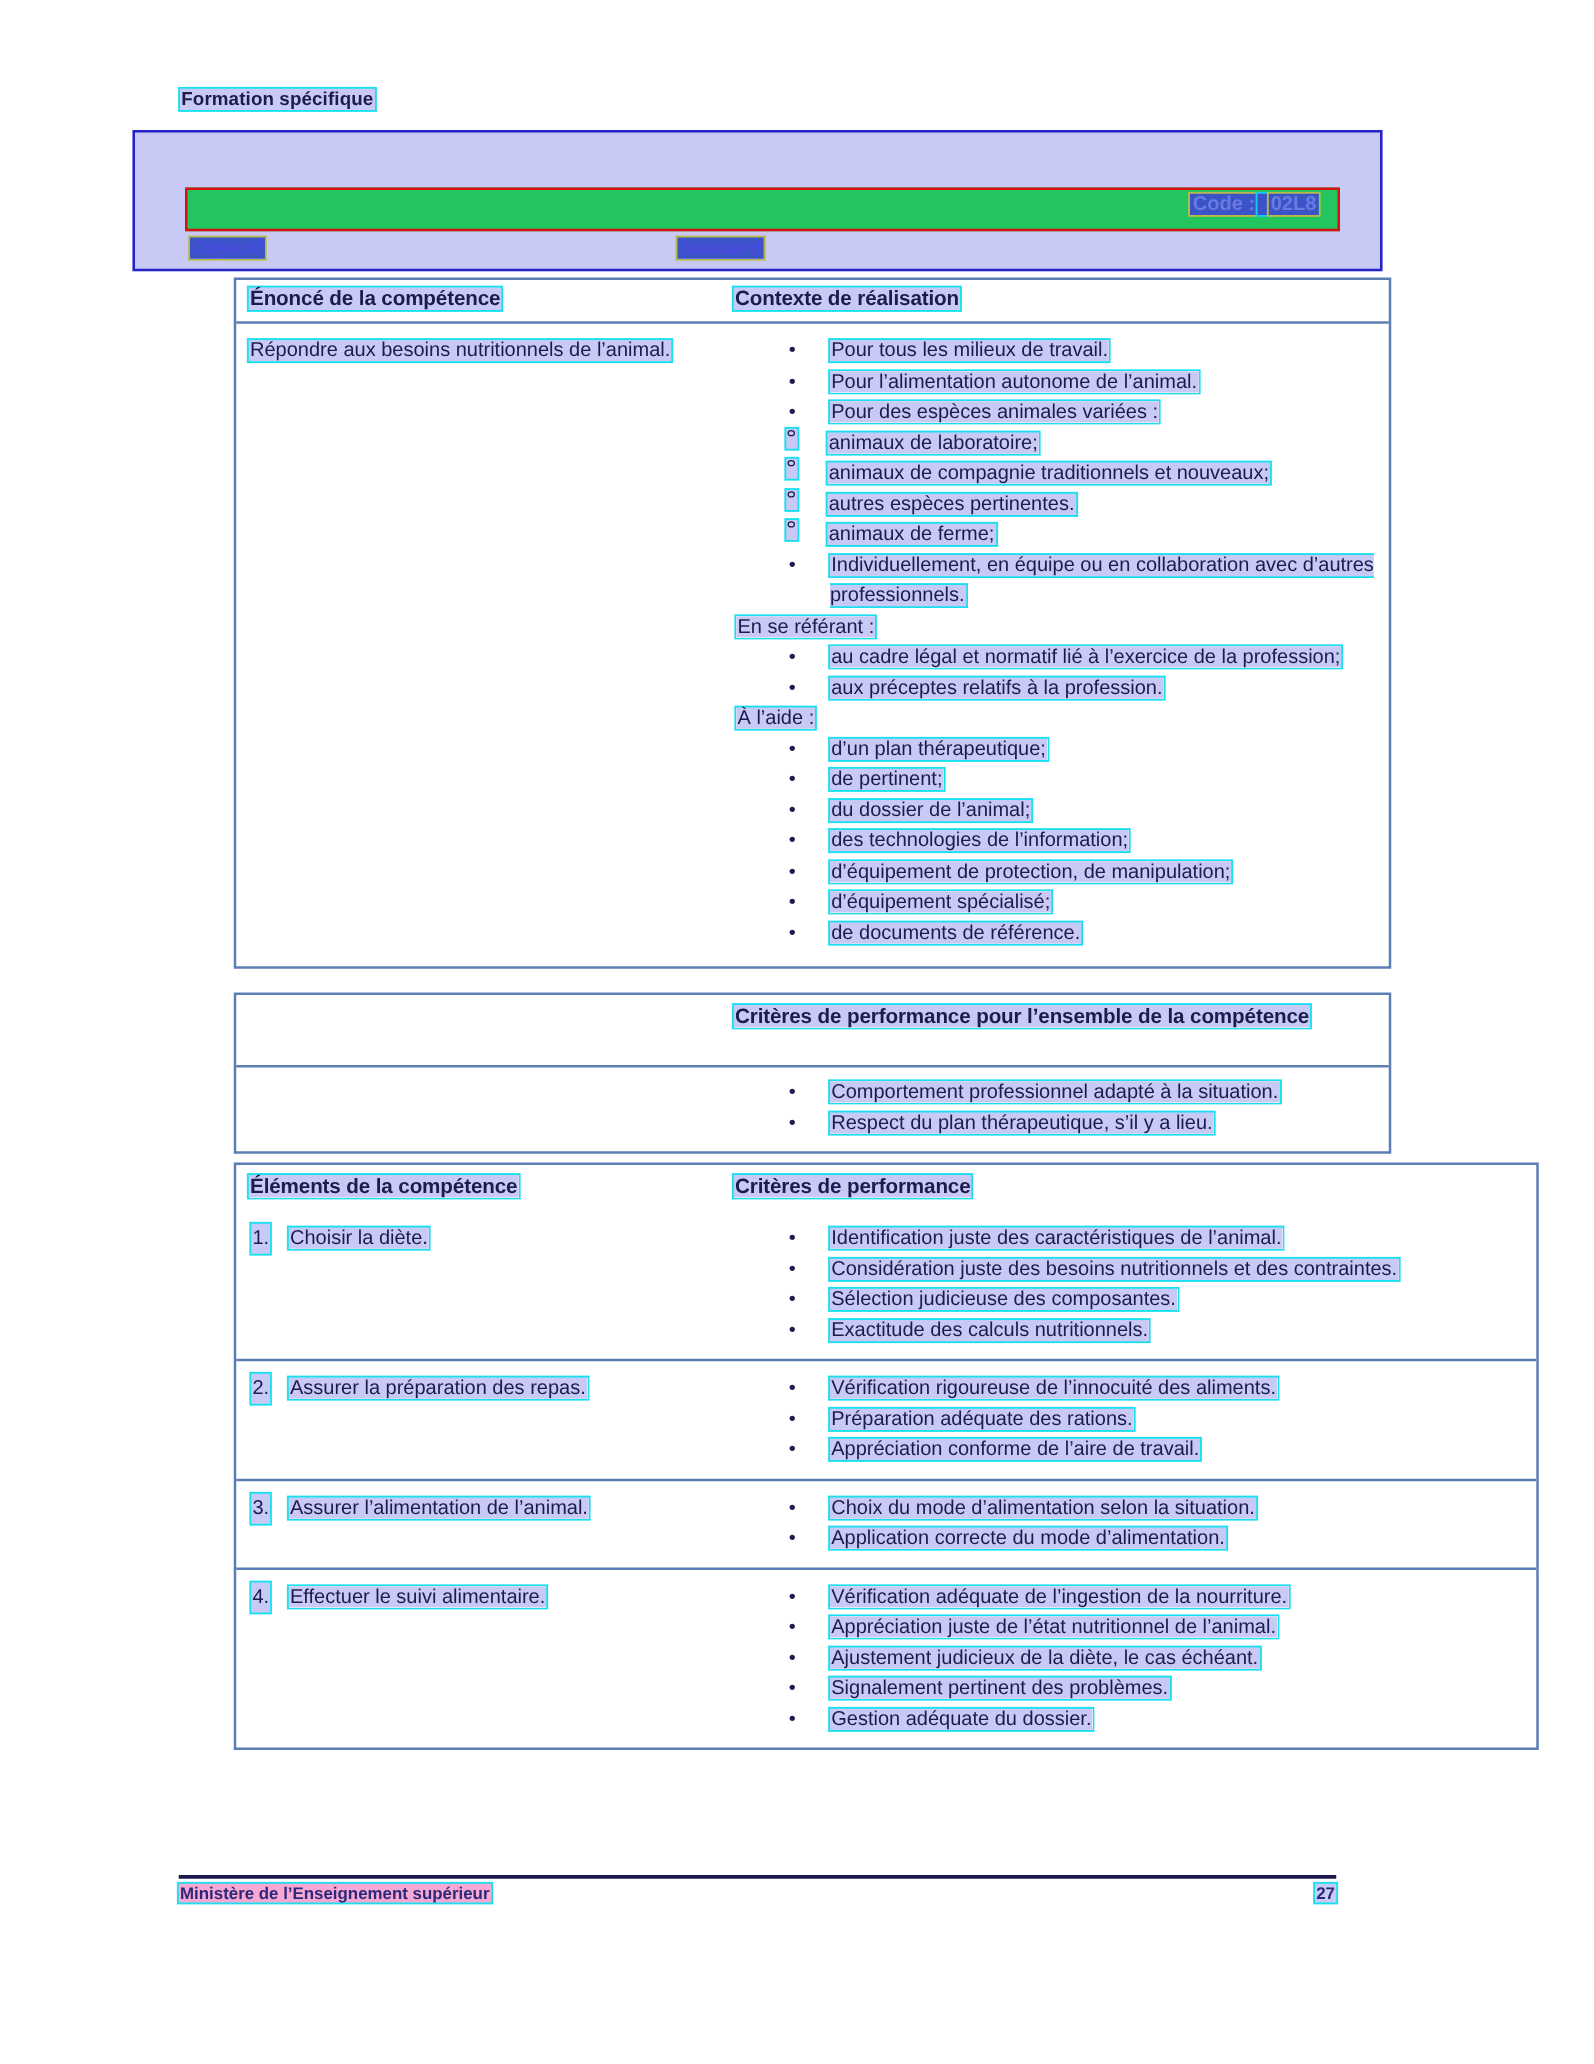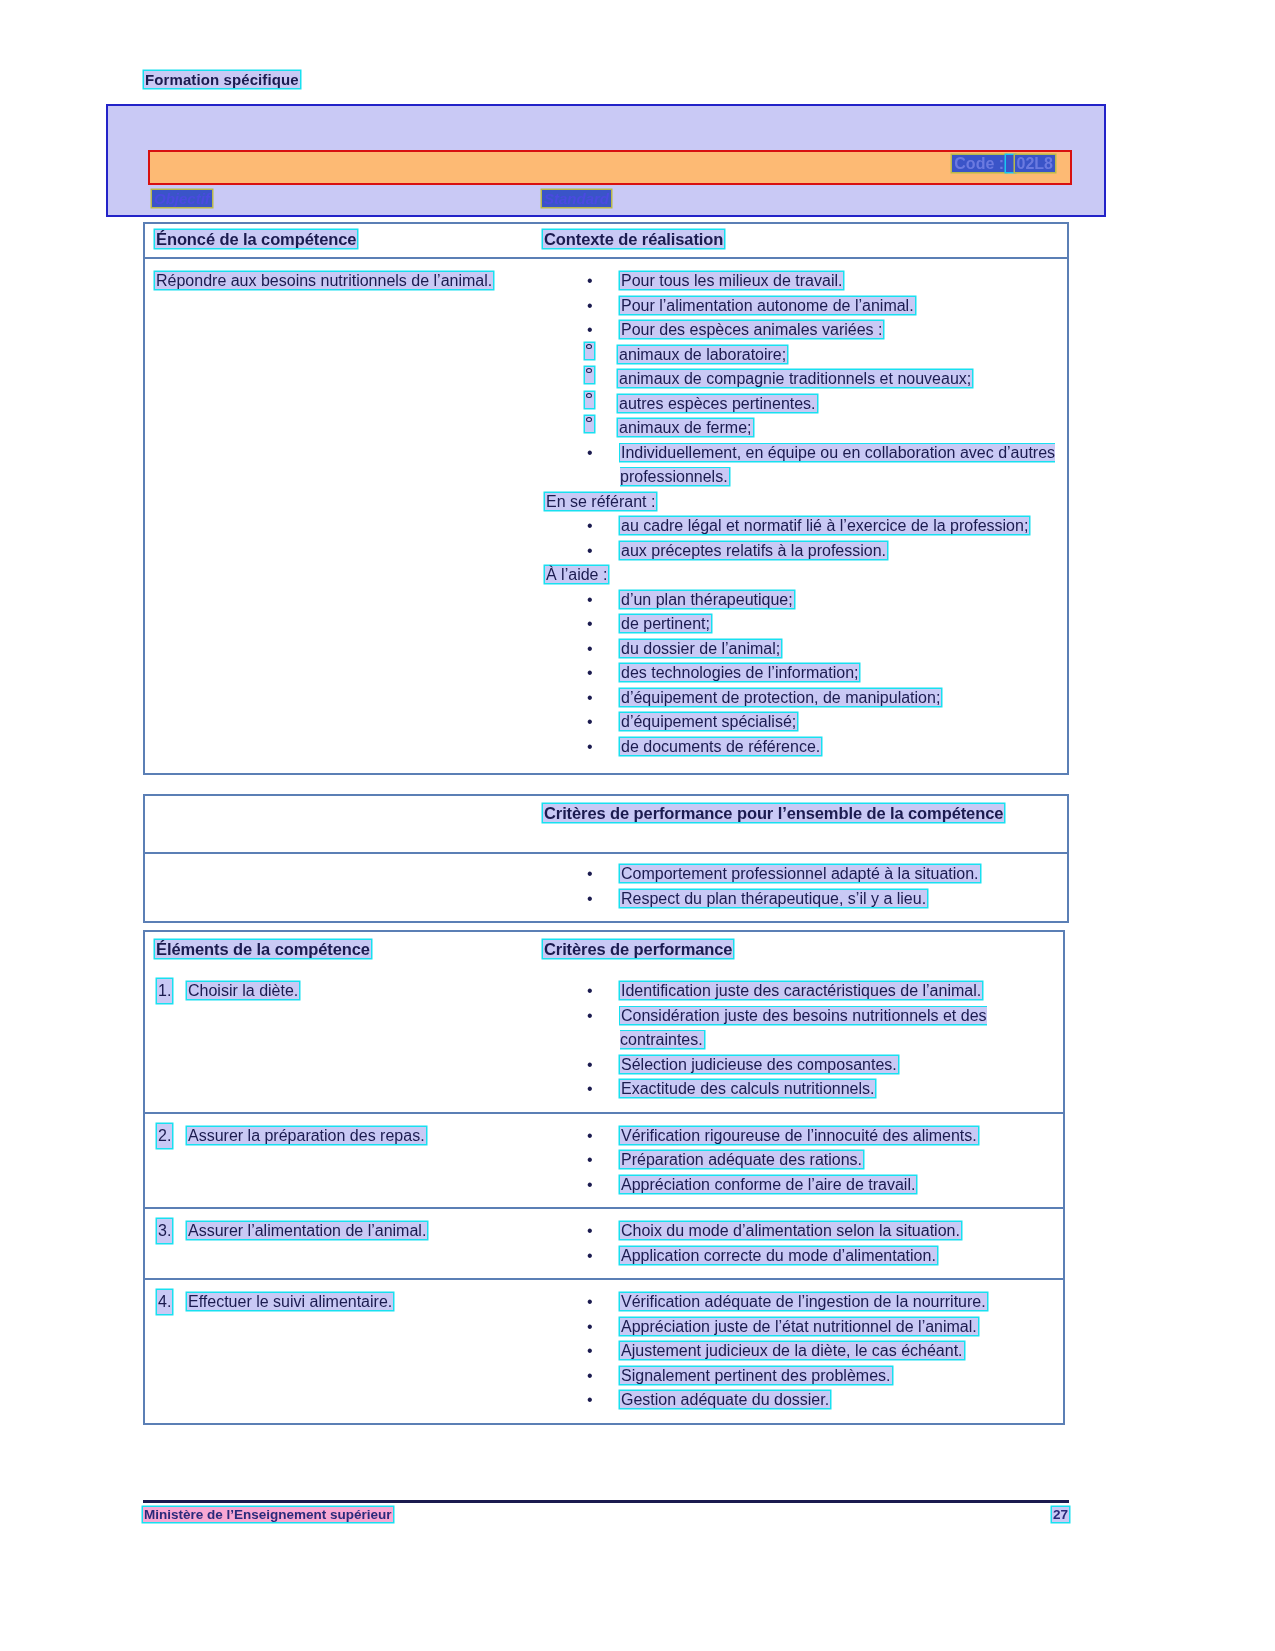--- a/index.html
+++ b/index.html
@@ -66,21 +66,21 @@
     background: #c9c9f5;
     border: 2px solid #2323c8;
     box-sizing: border-box;
   }
   #codebar {
     position: absolute;
     left: 40px;
     top: 44px;
     width: 924px;
     height: 35px;
-    background: #fdba74;
+    background: #22c55e;
     border: 2px solid #d81010;
     box-sizing: border-box;
   }
   #codebar .code-wrap {
     position: absolute;
     right: 15px;
     top: 3px;
     font-size: 16px;
     font-weight: 700;
     color: #6b7ae0;
@@ -101,20 +101,21 @@
     left: 390px;
     top: 0;
   }
 
   
   .tbl {
     position: absolute;
     border: 2px solid #5b7fb5;
     box-sizing: border-box;
     background: #ffffff;
+    margin-left: 44px;
   }
   .tbl .row {
     display: flex;
     border-top: 2px solid #5b7fb5;
     box-sizing: border-box;
   }
   .tbl .row:first-child { border-top: none; }
   .col-l {
     width: 392px;
     flex: 0 0 392px;
@@ -311,21 +312,21 @@
     <div class="col-l" style="min-height:52px;"></div>
     <div class="col-r" style="padding-top:8px; padding-bottom:10px;">
       <ul class="lv1" id="glob-list">
           <li><span class="bullet">•</span><span class="hl">Comportement professionnel adapté à la situation.</span></li>
           <li><span class="bullet">•</span><span class="hl">Respect du plan thérapeutique, s’il y a lieu.</span></li>
         </ul>
     </div>
   </div>
 </div>
 
-<div class="tbl" id="tbl-elements" style="left:143px; top:930px; width:922px;">
+<div class="tbl" id="tbl-elements" style="left:143px; top:930px; width:1044px;">
   <div class="row">
     <div class="col-l" style="padding-top:8px; padding-bottom:10px;">
       <span class="hl-b hd">Éléments de la compétence</span>
     </div>
     <div class="col-r" style="padding-top:8px; padding-bottom:10px;">
       <span class="hl-b hd">Critères de performance</span>
     </div>
   </div>
   <div id="elem-rows">
       <div class="row">

